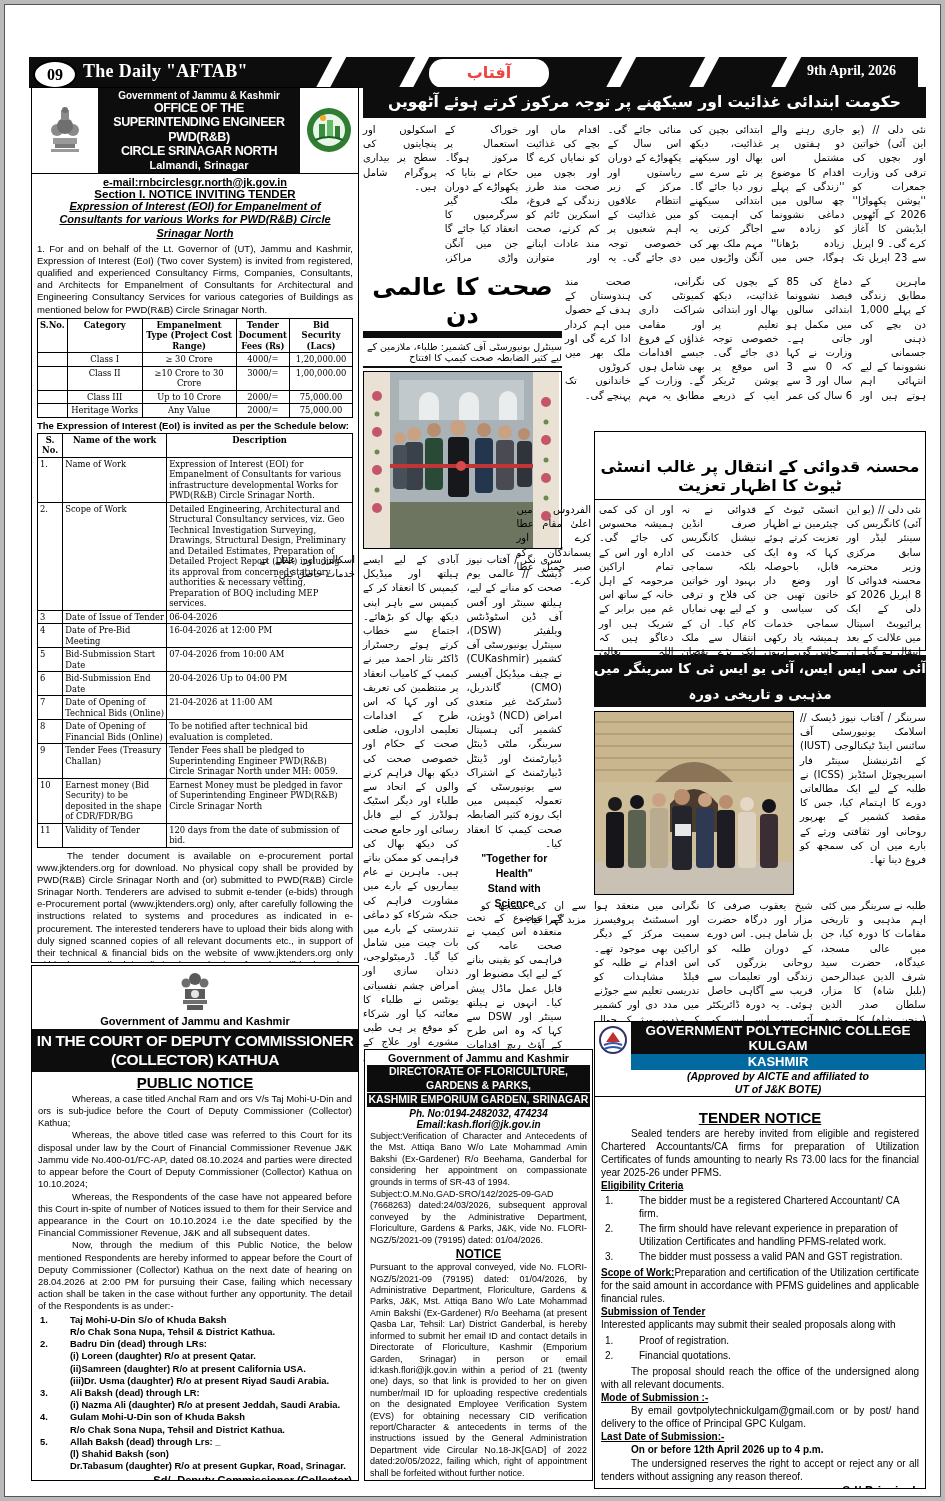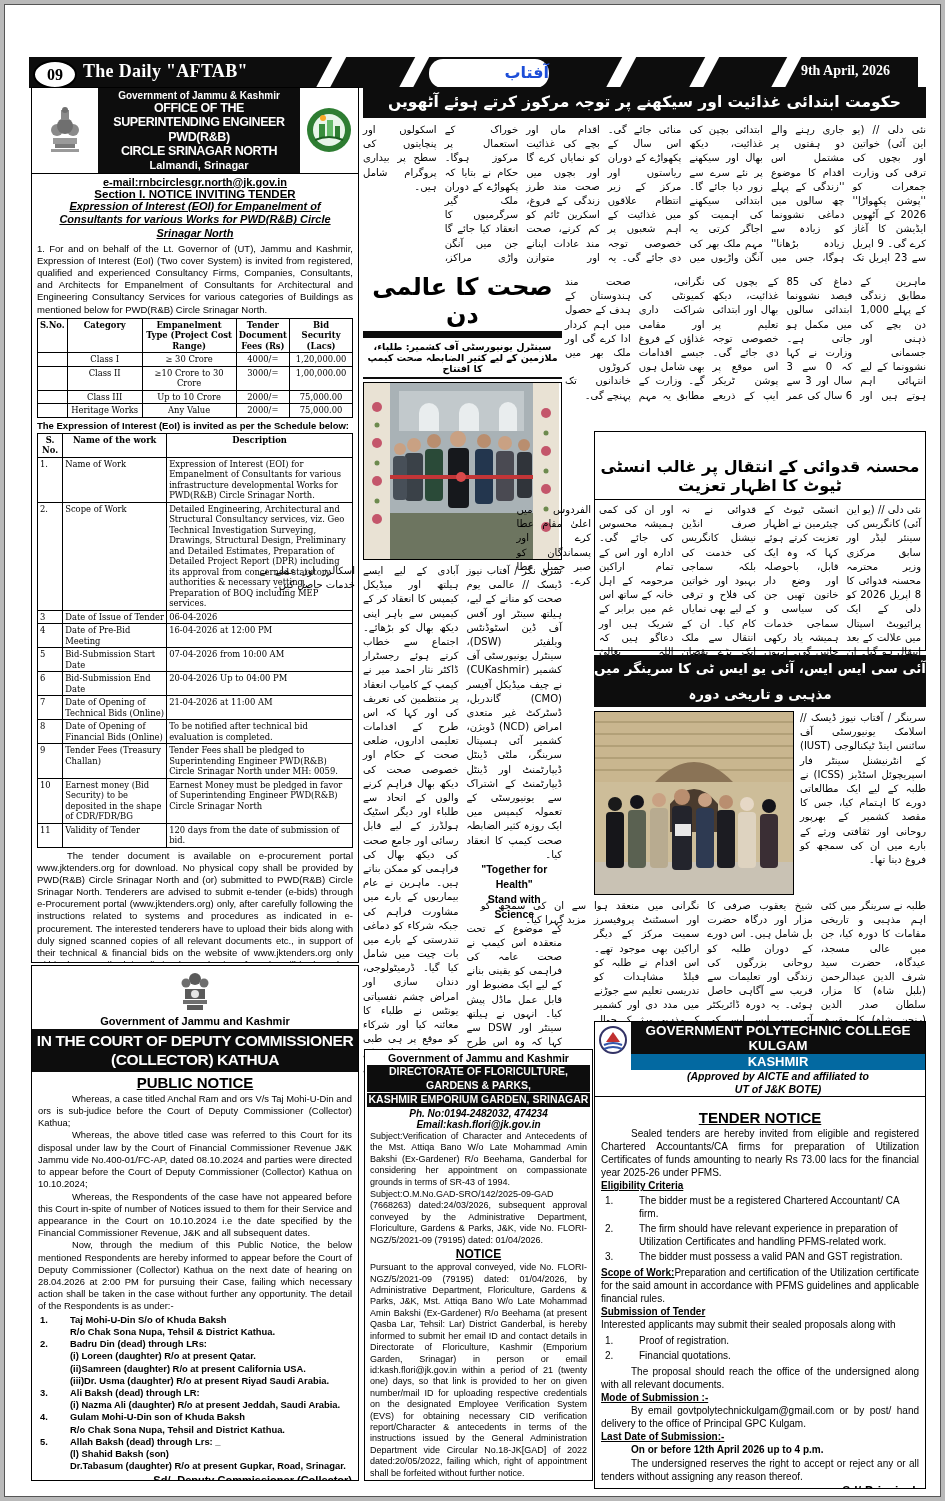--- a/index.html
+++ b/index.html
@@ -7,24 +7,24 @@
   .sheet{position:absolute;left:4px;top:4px;width:935px;height:1491px;background:#fff;border:1px solid #555;}
   .abs{position:absolute;box-sizing:border-box;}
 
   
   .masthead{background:#0d0d0d;color:#fff;overflow:hidden;}
   .pgnum{position:absolute;left:4px;top:3px;width:40px;height:25px;background:#fff;border:2px solid #000;
          border-radius:50%;color:#000;font-weight:bold;font-size:16px;text-align:center;line-height:25px;
          font-family:"Liberation Serif",serif;}
   .mast-title{position:absolute;left:54px;top:4px;font-family:"Liberation Serif",serif;font-weight:bold;
          font-size:18px;letter-spacing:.3px;}
-  .mast-date{position:absolute;right:28px;top:6px;font-family:"Liberation Serif",serif;font-weight:bold;font-size:14px;}
+  .mast-date{position:absolute;right:22px;top:6px;font-family:"Liberation Serif",serif;font-weight:bold;font-size:14px;}
   .slash{position:absolute;top:0;width:14px;height:31px;background:#fff;transform:skewX(-28deg);}
   .mast-logo{position:absolute;left:400px;top:2px;width:120px;height:29px;background:#fff;border-radius:14px;
-         color:#1d4ed8;font-weight:bold;font-size:16px;line-height:27px;direction:rtl;}
+         color:#ef4444;text-align:center;font-weight:bold;font-size:16px;line-height:27px;direction:rtl;}
 
   
   .box{border:1.5px solid #000;background:#fff;overflow:hidden;}
   .b{font-weight:bold;}
   .u{text-decoration:underline;}
   .sig{font-weight:bold;text-align:right;font-size:11px;line-height:1.25;}
 
   
   .pwd-head{display:flex;align-items:stretch;border-bottom:1.5px solid #000;}
   .pwd-emblem{width:66px;display:flex;align-items:center;justify-content:center;}
@@ -62,21 +62,21 @@
   .ucols{text-align:justify;font-size:10px;line-height:1.42;column-gap:8px;}
   .cols7{column-count:7;}
   .cols5{column-count:5;}
   .cols4{column-count:4;}
   .cols3{column-count:3;}
   .cols2{column-count:2;}
   .en-line{display:block;direction:ltr;text-align:center;font-family:"Liberation Sans",sans-serif;
            font-weight:bold;font-size:10.5px;}
   .health-title{font-size:24px;font-weight:bold;text-align:center;border-bottom:7px solid #0d0d0d;
                 padding:0 4px 2px 4px;}
-  .health-sub{font-size:9.5px;font-weight:bold;text-align:center;border-bottom:2px solid #0d0d0d;padding:3px 0;}
+  .health-sub{font-size:9.5px;font-weight:normal;border-bottom:2px solid #0d0d0d;padding:3px 0;}
   .cond-box{border:1.5px solid #000;}
   .cond-head{font-size:16px;font-weight:bold;text-align:center;padding:4px 2px;border-bottom:1px solid #000;margin-top:21px;}
   .icss-head{background:#0d0d0d;color:#fff;text-align:center;font-weight:bold;font-size:13.5px;line-height:26px;}
   .icss-row{display:flex;gap:6px;margin-top:4px;}
 
   
   .flo-govt{text-align:center;font-weight:bold;font-size:10.5px;padding-top:2px;}
   .flo-band{background:#0d0d0d;color:#fff;text-align:center;font-weight:bold;font-size:10.5px;line-height:1.3;margin:1px 2px;}
   .flo-ph{text-align:center;font-weight:bold;font-style:italic;font-size:10px;}
   .flo-p{font-size:9px;line-height:1.27;text-align:justify;margin:1px 5px;}

